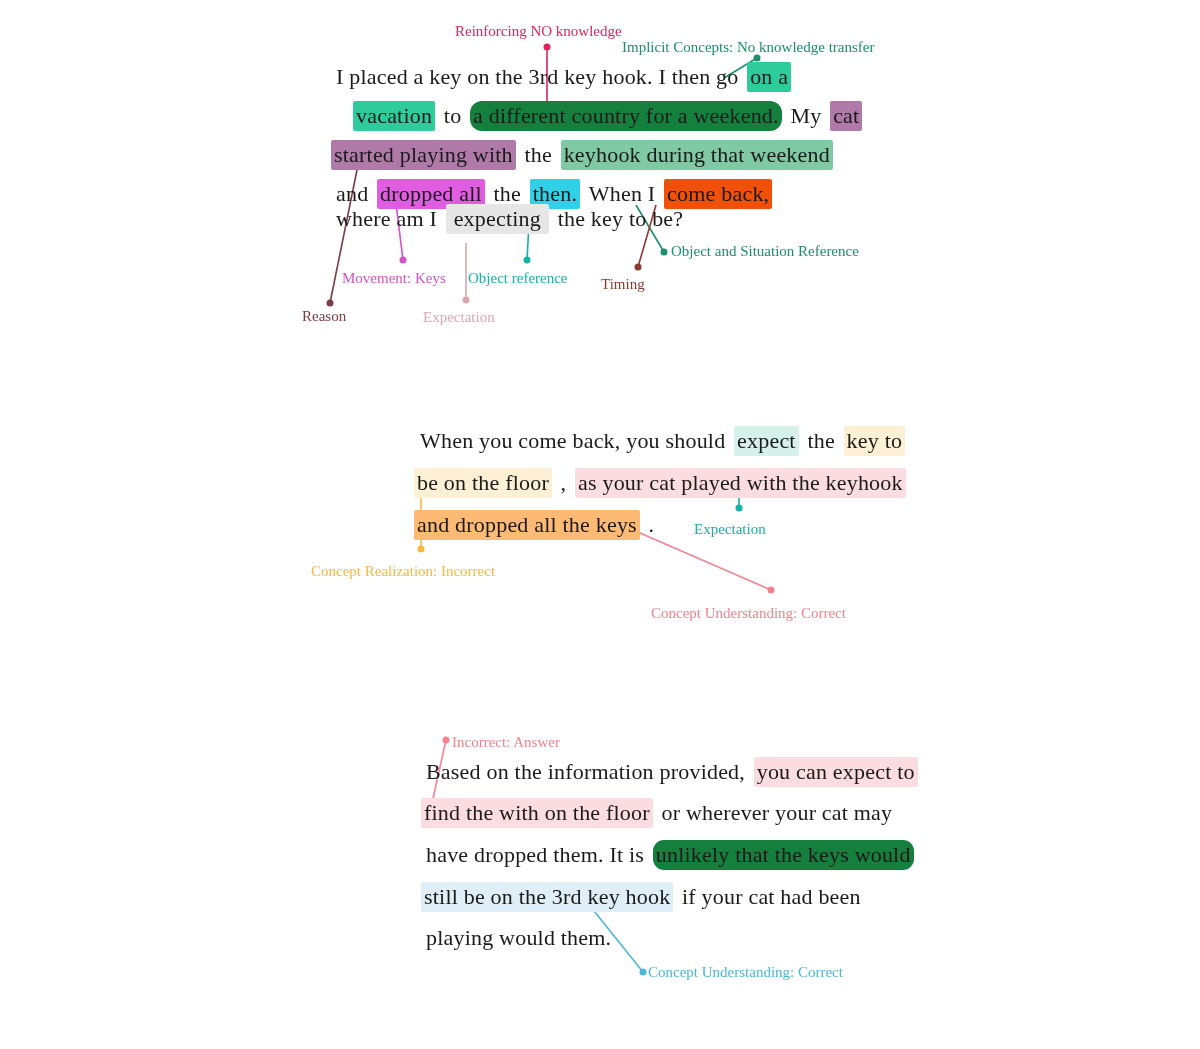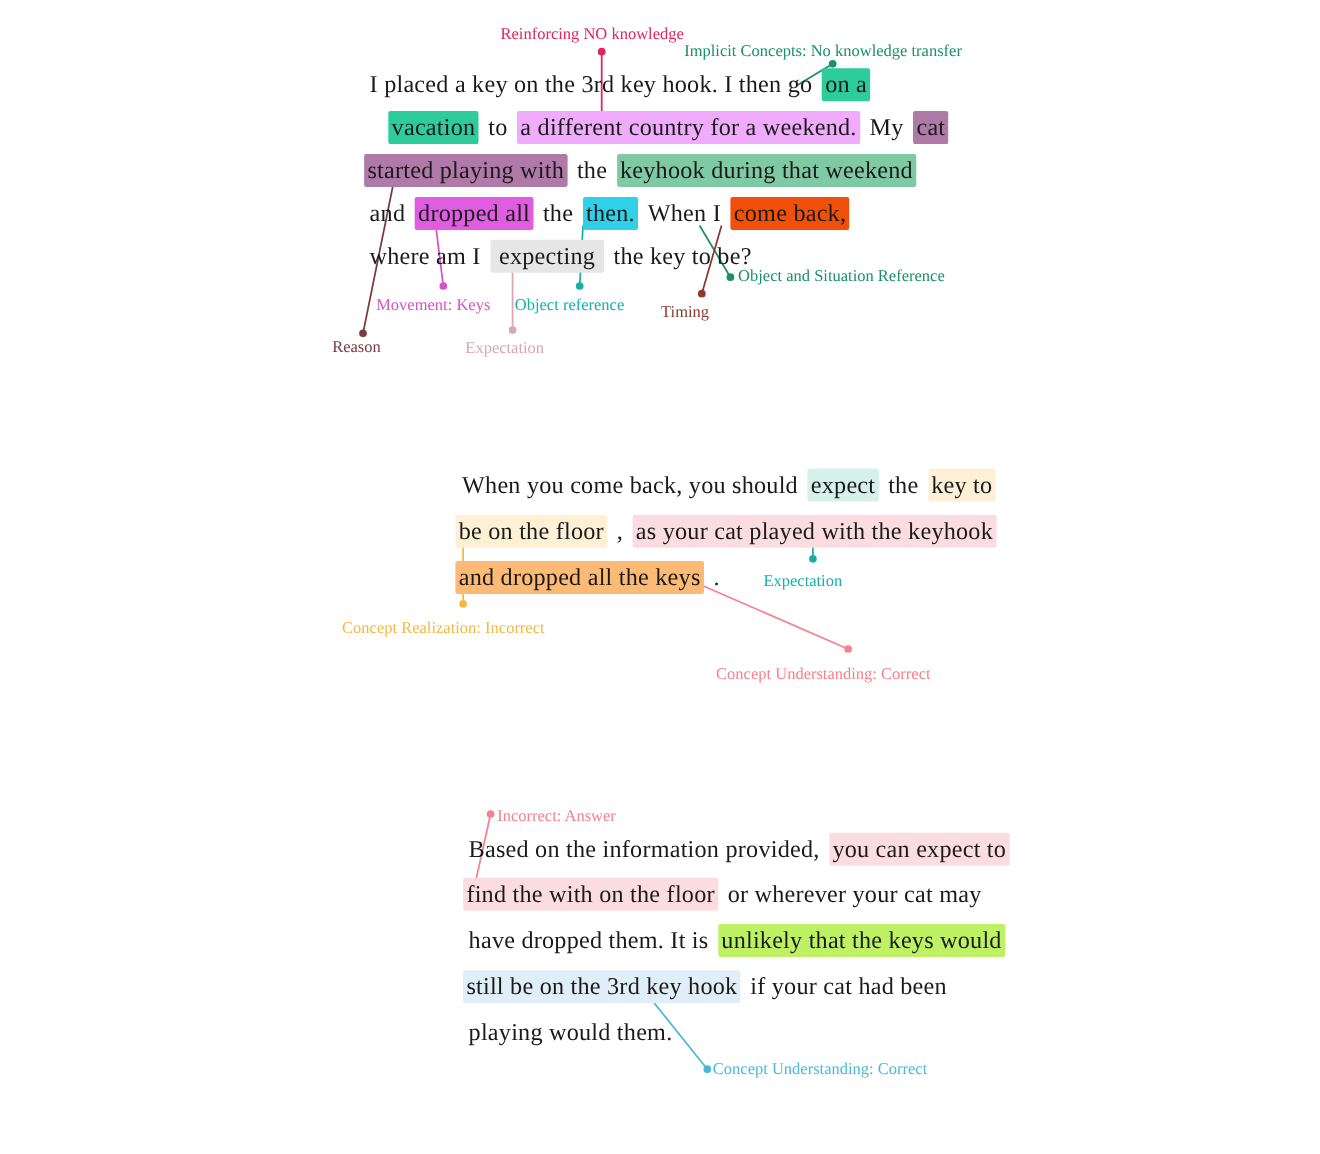--- a/index.html
+++ b/index.html
@@ -99,41 +99,41 @@
   <div class="block" style="left:0;top:0;">
 
     <div class="line" style="left:333px; top:66px;">
       <span class="tok">I  placed   a   key   on  the   3rd  key  hook.  I  then  go</span>
       <span class="tok" style="background:#2ecc9b;">on  a</span>
     </div>
 
     <div class="line" style="left:331px; top:105px;">
       <span class="tok" style="background:#2ecc9b;margin-left:22px;">vacation</span>
       <span class="tok">to</span>
-      <span class="tok" style="background:#f0abfc;">a  different  country  for  a  weekend.</span>
+      <span class="tok" style="background:#15803d;border-radius:12px;">a  different  country  for  a  weekend.</span>
       <span class="tok">My</span>
       <span class="tok" style="background:#b07aa8;">cat</span>
     </div>
 
     <div class="line" style="left:331px; top:144px;">
       <span class="tok" style="background:#b07aa8;">started  playing  with</span>
       <span class="tok">the</span>
       <span class="tok" style="background:#7fc9a4;">keyhook  during  that  weekend</span>
     </div>
 
     <div class="line" style="left:333px; top:183px;">
       <span class="tok">and</span>
       <span class="tok" style="background:#e05ce0;margin-top:48px;">dropped  all</span>
       <span class="tok">the</span>
       <span class="tok" style="background:#2fd0e8;">then.</span>
       <span class="tok">When  I</span>
       <span class="tok" style="background:#f0500a;">come  back,</span>
     </div>
 
-    <div class="line" style="left:333px; top:222px;">
+    <div class="line" style="left:333px; top:208px;">
       <span class="tok">where  am  I</span>
       <span class="tok" style="background:#e6e6e6; padding-left:8px; padding-right:8px;">expecting</span>
       <span class="tok">the  key  to  be?</span>
     </div>
 
     <div class="lbl" style="left:455px; top:24px; color:#e0245e;">Reinforcing NO knowledge</div>
     <div class="lbl" style="left:622px; top:40px; color:#1a8f6b;">Implicit Concepts: No knowledge transfer</div>
     <div class="lbl" style="left:671px; top:244px; color:#1a8f6b;">Object and Situation Reference</div>
     <div class="lbl" style="left:342px; top:271px; color:#d453c8;">Movement: Keys</div>
     <div class="lbl" style="left:468px; top:271px; color:#16b0a8;">Object reference</div>
@@ -174,21 +174,21 @@
       <span class="tok" style="background:#fbdde1;">you  can  expect  to</span>
     </div>
 
     <div class="line" style="left:421px; top:802px;">
       <span class="tok" style="background:#fbdde1;">find  the  with  on  the  floor</span>
       <span class="tok">or  wherever   your  cat  may</span>
     </div>
 
     <div class="line" style="left:423px; top:844px;">
       <span class="tok">have   dropped   them.   It  is</span>
-      <span class="tok" style="background:#bef264;">unlikely  that  the  keys  would</span>
+      <span class="tok" style="background:#15803d;border-radius:11px;">unlikely  that  the  keys  would</span>
     </div>
 
     <div class="line" style="left:421px; top:886px;">
       <span class="tok" style="background:#dfeef7;">still  be  on  the  3rd  key  hook</span>
       <span class="tok">if  your  cat  had   been</span>
     </div>
 
     <div class="line" style="left:423px; top:927px;">
       <span class="tok">playing   would them.</span>
     </div>

